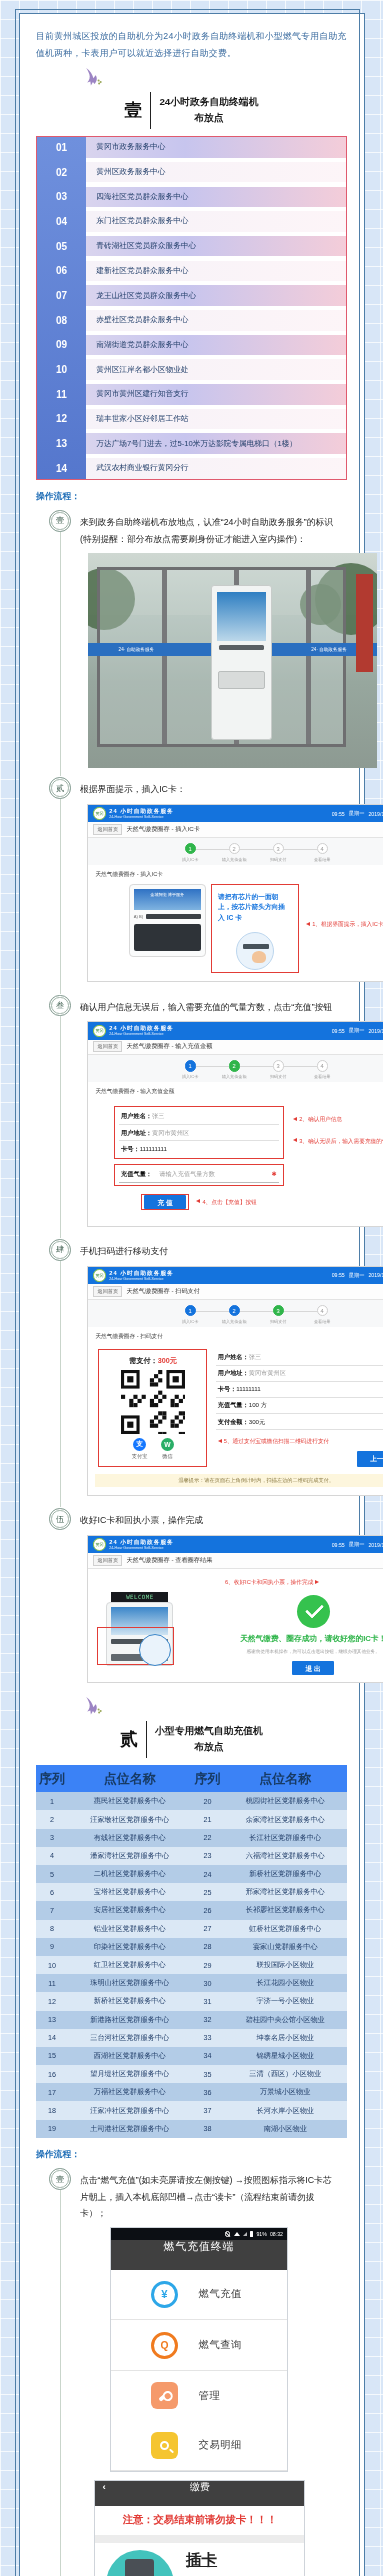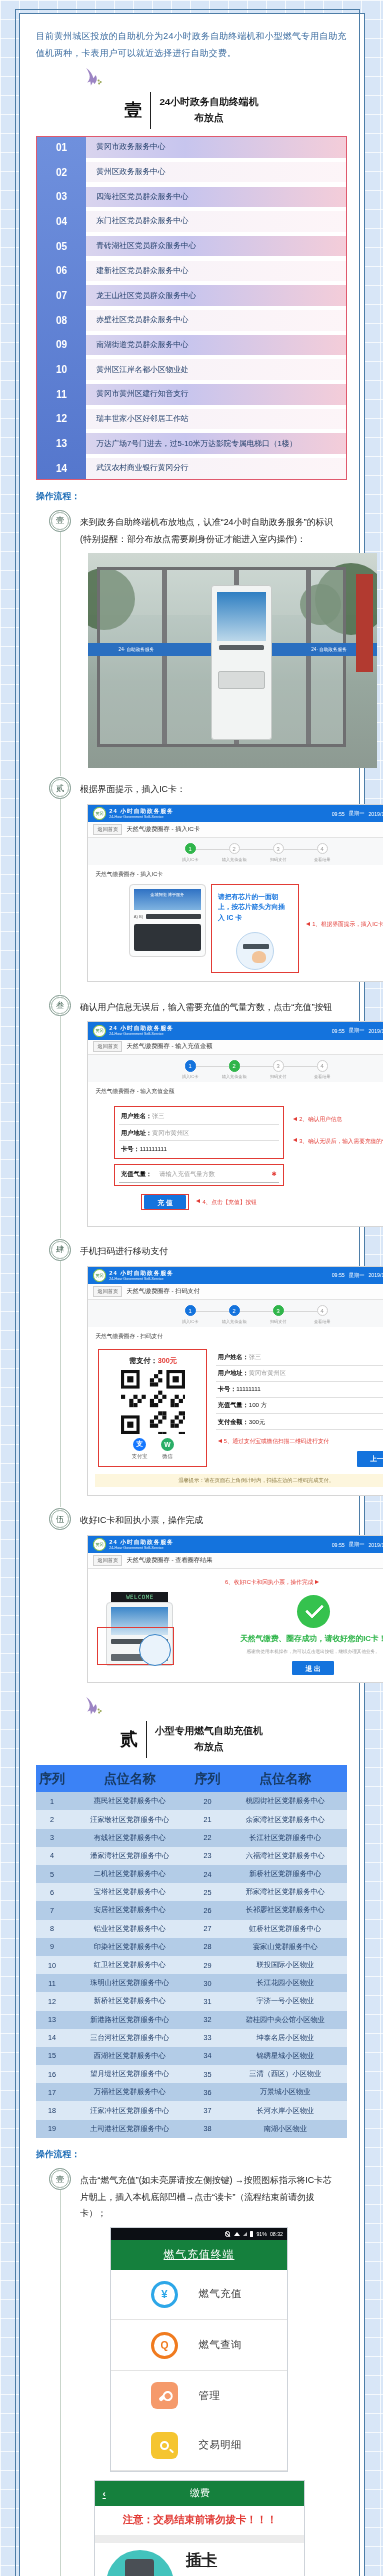--- a/index.html
+++ b/index.html
@@ -154,21 +154,21 @@
 
   
   .phone { border:0.5px solid #cfd4da; background:#fff; }
   .statusbar { height:11.3px; background:#0c0f14; color:#fff; display:flex; align-items:center; justify-content:flex-end; gap:3.1px; padding:0 4.1px; font-size:5.2px; }
   .sb-ico { display:inline-block; }
   .sb-slash { width:5.7px; height:5.7px; border:0.8px solid #fff; border-radius:50%; position:relative; }
   .sb-slash::after { content:''; position:absolute; left:-0.5px; top:2.1px; width:5.7px; height:0.8px; background:#fff; transform:rotate(45deg); }
   .sb-wifi { width:0; height:0; border-left:3.1px solid transparent; border-right:3.1px solid transparent; border-bottom:4.6px solid #fff; }
   .sb-tri { width:0; height:0; border-left:4.1px solid transparent; border-bottom:4.1px solid #fff; opacity:.7; }
   .sb-batt { width:3.6px; height:6.2px; background:#fff; border-radius:0.5px; }
-  .p-head { background:#15803d; color:#fff; display:flex; align-items:center; position:relative;text-decoration:underline; }
+  .p-head { background:#404040; color:#fff; display:flex; align-items:flex-start; position:relative; }
   .p-back { color:#fff; font-weight:bold; }
   .p-title { position:absolute; left:0; right:0; text-align:center; }
 
   .phone1 { width:178px; margin-left:30px; }
   .phone1 .p-head { height:30px; justify-content:center; font-size:10.8px; letter-spacing:1px; }
   .menu-item { display:flex; align-items:center; gap:20.6px; padding:11.3px 0 11.3px 40px; border-bottom:0.5px solid #e4e4e4; }
   .menu-item .mlabel { font-size:10.3px; color:#3c3c3c; letter-spacing:0.5px; }
   .micon { width:27px; height:27px; display:flex; align-items:center; justify-content:center; border-radius:6.2px; color:#fff; font-size:12.4px; font-weight:bold; }
   .micon.recharge { border-radius:50%; border:3.1px solid #2da7e8; color:#2da7e8; background:#fff; font-size:11.3px; }
   .micon.query { border-radius:50%; border:3.1px solid #f07b1f; color:#f07b1f; background:#fff; font-size:10.3px; }

